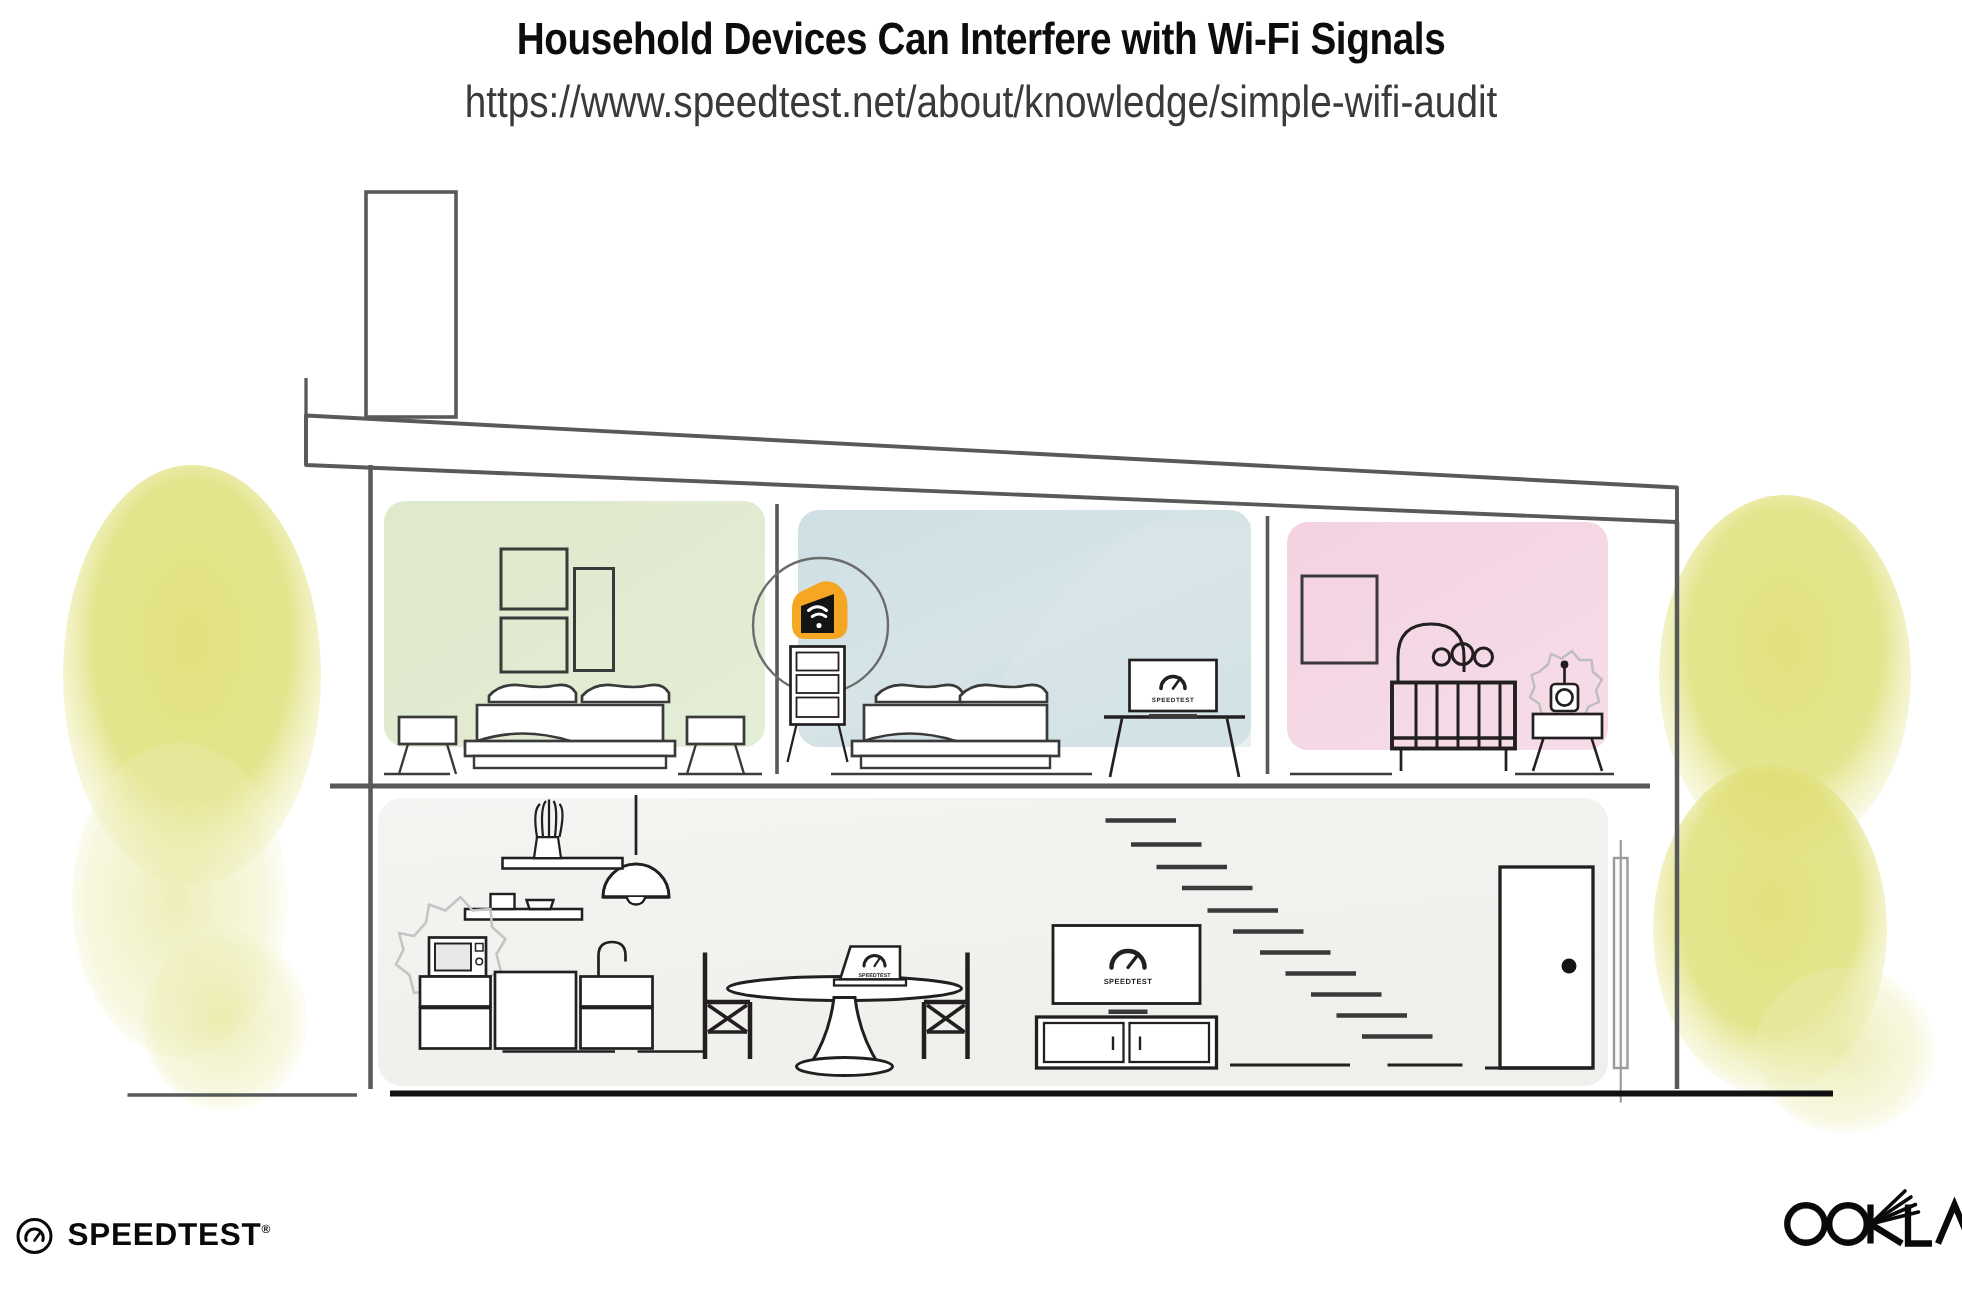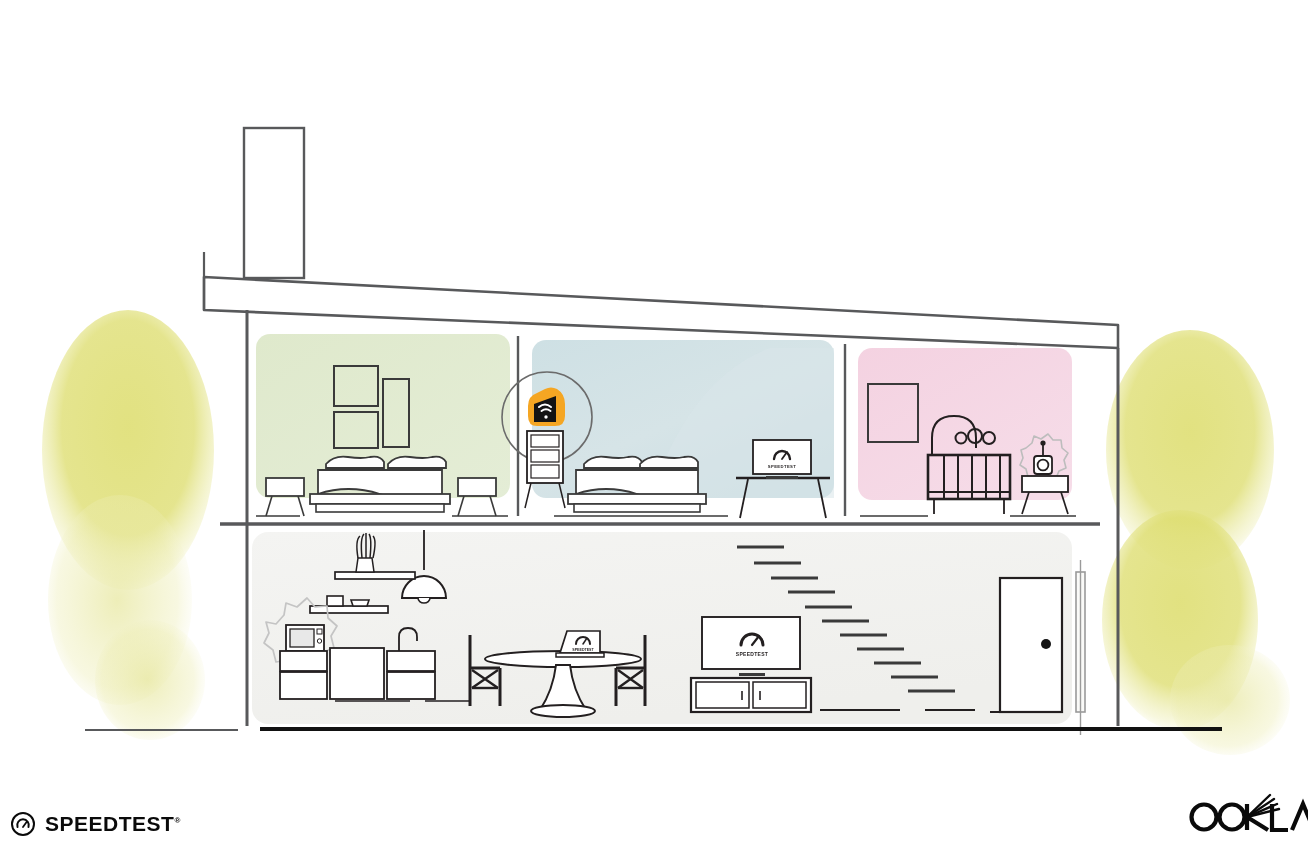--- a/index.html
+++ b/index.html
@@ -38,20 +38,24 @@
     font-weight:bold;font-size:21px;letter-spacing:0.5px;color:#0a0a0a;
   }
   .brand-left .wordmark sup{font-size:8px;vertical-align:super;}
   .brand-right{position:absolute;right:-6px;bottom:22px;}
 </style>
 </head>
 <body>
 
 <div id="stage">
 
+  <div class="header">
+    <h1 class="title">Household Devices Can Interfere with Wi-Fi Signals</h1>
+    <p class="subtitle">https://www.speedtest.net/about/knowledge/simple-wifi-audit</p>
+  </div>
 
   <svg id="art" viewBox="0 0 1308 861" xmlns="http://www.w3.org/2000/svg">
 
     <defs>
 
       <radialGradient id="folA" cx="50%" cy="42%" r="62%">
         <stop offset="0%" stop-color="#E0E07A" stop-opacity="0.95"></stop>
         <stop offset="62%" stop-color="#DEDE72" stop-opacity="0.80"></stop>
         <stop offset="88%" stop-color="#ECEcab" stop-opacity="0.38"></stop>
         <stop offset="100%" stop-color="#F6F6D8" stop-opacity="0"></stop>

